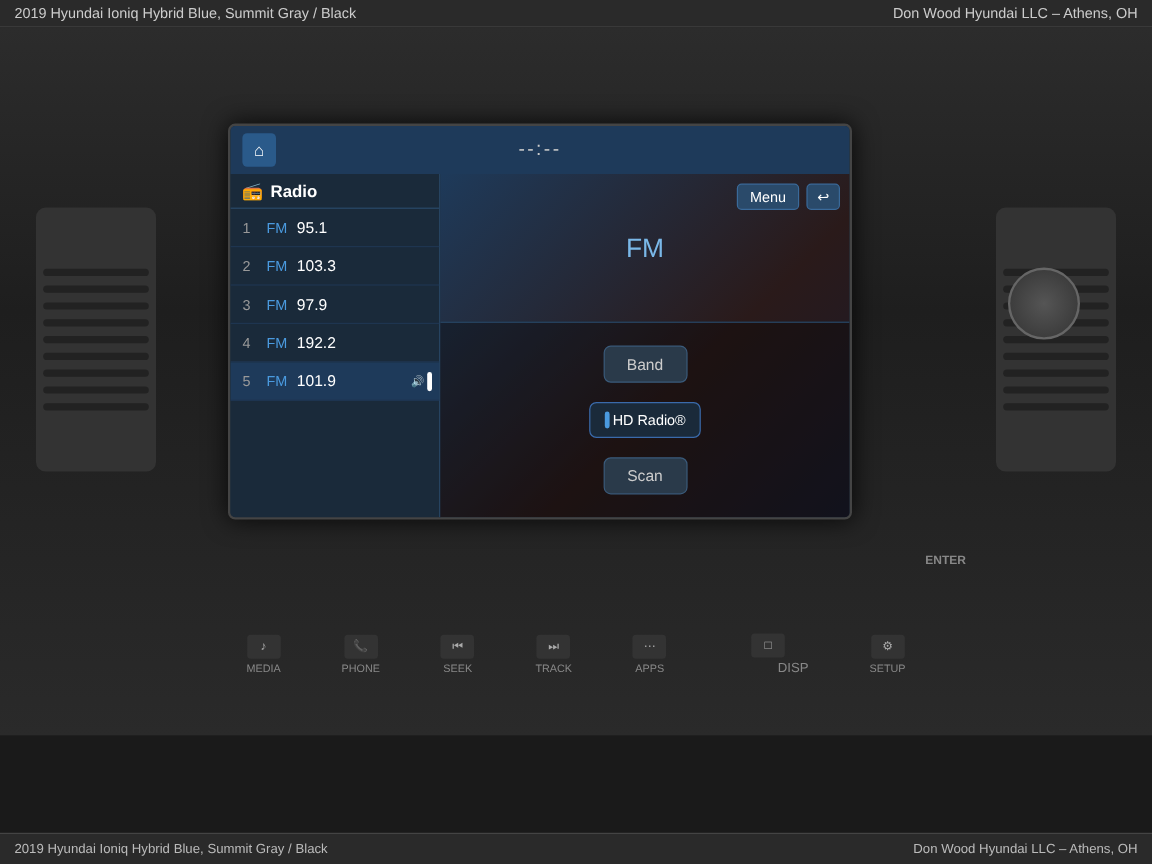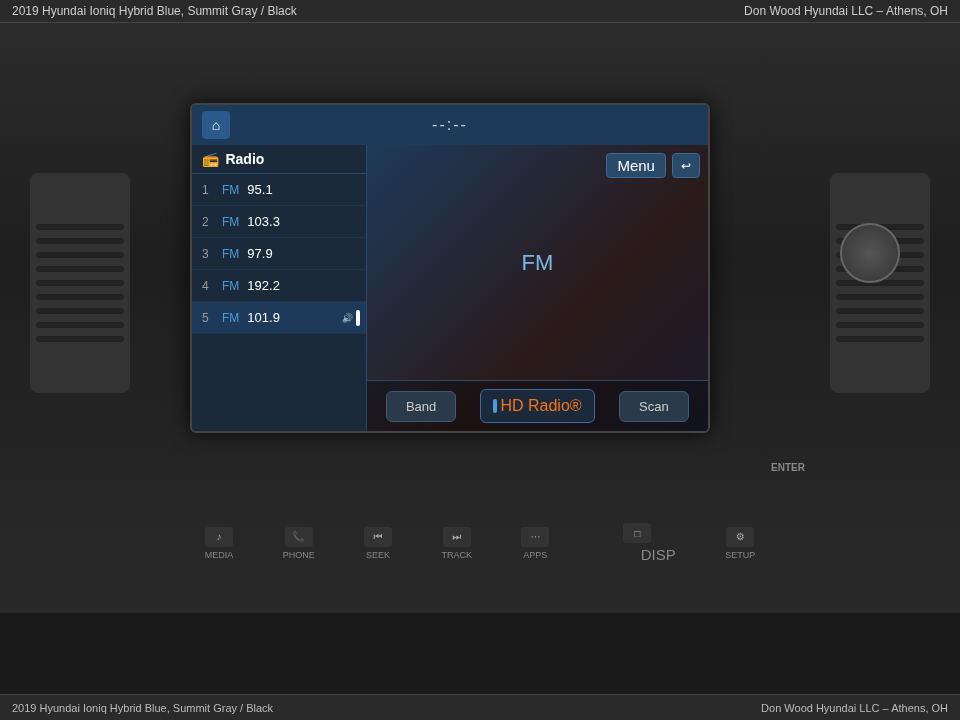--- a/index.html
+++ b/index.html
@@ -202,21 +202,21 @@
       right: 8px;
       display: flex;
       gap: 6px;
     }
     .ctrl-btn {
       background: #2a4a6a;
       color: white;
       border: 1px solid #3a6a9a;
       border-radius: 4px;
       padding: 3px 10px;
-      font-size: 15px;
+      font-size: 12px;
       cursor: pointer;
     }
     .back-btn {
       background: #2a4a6a;
       color: white;
       border: 1px solid #3a6a9a;
       border-radius: 4px;
       padding: 3px 8px;
       font-size: 12px;
       cursor: pointer;
@@ -244,43 +244,44 @@
       font-size: 52px;
       font-weight: bold;
       text-shadow: 0 0 20px rgba(100, 180, 255, 0.5);
     }
 
     
     .bottom-controls {
       display: flex;
       align-items: center;
       justify-content: space-around;
-      padding: 8px 10px;
+      padding: 19px 10px;
       background: rgba(0,0,0,0.3);
       border-top: 1px solid #2a4a6a;
-      gap: 6px;
+      gap: 16px;
+      flex-direction: column;
     }
     .bottom-btn {
       background: #2a3a4a;
       color: #ccc;
       border: 1px solid #3a5a7a;
       border-radius: 6px;
       padding: 7px 16px;
       font-size: 13px;
       cursor: pointer;
       min-width: 70px;
       text-align: center;
     }
     .hd-radio-btn {
       background: #1a2a3a;
-      color: #f97316;
+      color: #ffffff;
       border: 1px solid #3a6aaa;
       border-radius: 6px;
       padding: 7px 12px;
-      font-size: 16px;
+      font-size: 12px;
       cursor: pointer;
       display: flex;
       align-items: center;
       gap: 3px;
     }
     .hd-dot {
       width: 4px;
       height: 14px;
       background: #4a9adf;
       border-radius: 2px;
@@ -516,21 +517,21 @@
     <div class="car-ctrl-btn">
       <div class="car-ctrl-icon">⏭</div>
       <span style="font-size:9px;color:#888;">TRACK</span>
     </div>
     <div class="car-ctrl-btn">
       <div class="car-ctrl-icon">⋯</div>
       <span style="font-size:9px;color:#888;">APPS</span>
     </div>
     <div class="car-ctrl-btn">
       <div class="car-ctrl-icon">□</div>
-      <span style="font-size:15px;color:#888;padding-left:42px;">DISP</span>
+      <span style="font-size:11px;color:#888;padding-left:42px;">DISP</span>
     </div>
     <div class="car-ctrl-btn">
       <div class="car-ctrl-icon">⚙</div>
       <span style="font-size:9px;color:#888;">SETUP</span>
     </div>
   </div>
 </div>
 
 <div class="bottom-bar">
   <span>2019 Hyundai Ioniq Hybrid Blue,  Summit Gray / Black</span>

